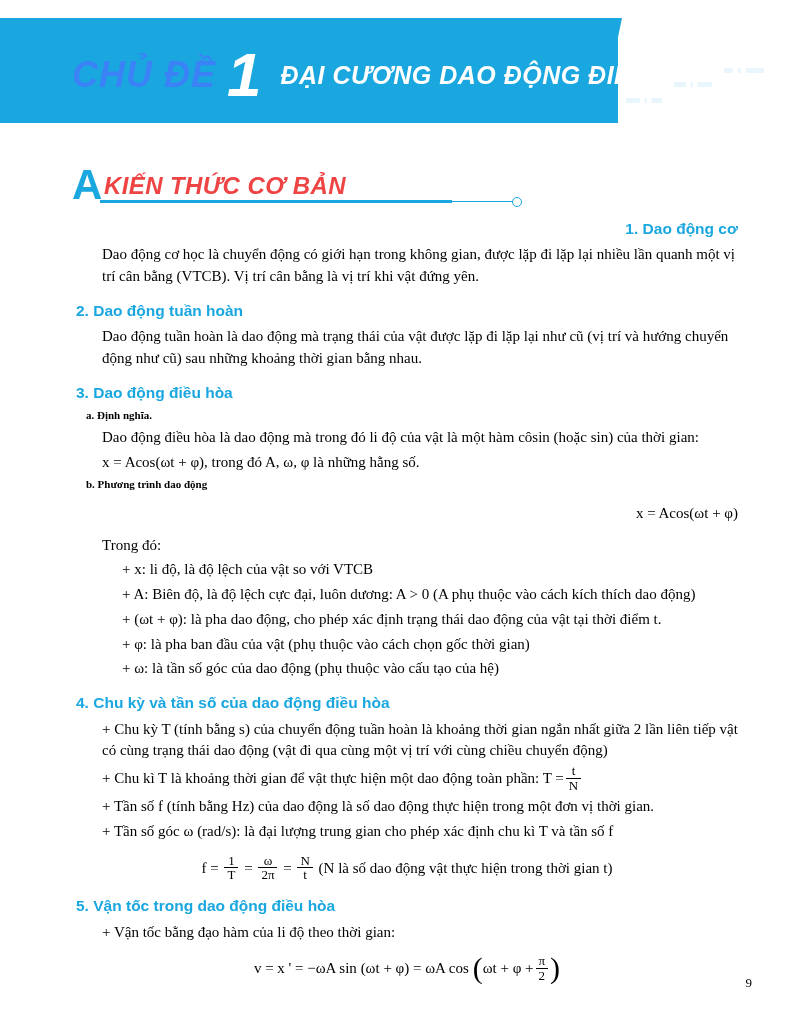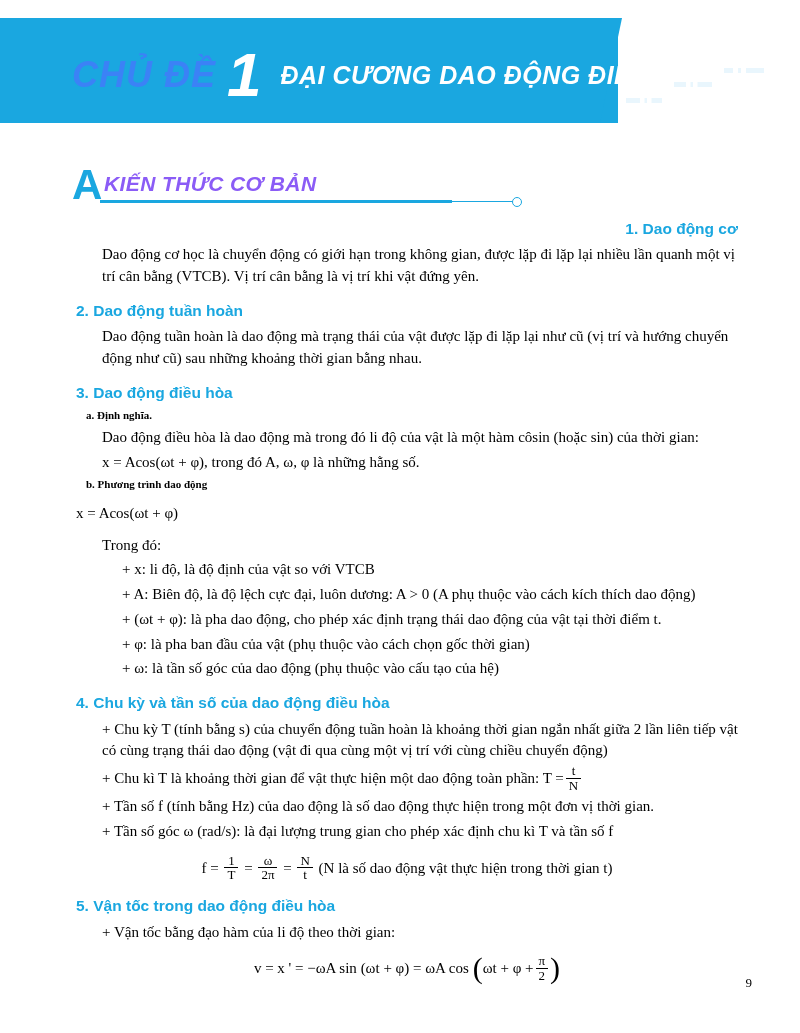--- a/index.html
+++ b/index.html
@@ -102,22 +102,22 @@
     color: #1aa7e0;
     line-height: 42px;
   }
   .section-a-title {
     position: absolute;
     left: 32px;
     top: 4px;
     font-family: "Liberation Sans", sans-serif;
     font-weight: bold;
     font-style: italic;
-    font-size: 21px;
-    color: #8b5cf6;
+    font-size: 24px;
+    color: #ef4444;
     letter-spacing: 0.4px;
   }
   .section-a-underline {
     position: absolute;
     left: 28px;
     top: 32px;
     width: 352px;
     height: 3px;
     background: #1aa7e0;
   }
@@ -161,21 +161,21 @@
   }
   p.para {
     margin: 3px 0 3px 26px;
     text-align: left;
   }
   p.item {
     margin: 3px 0 3px 46px;
   }
   p.center {
     margin: 10px 0 10px 0;
-    text-align: left;
+    text-align: right;
   }
   .formula-block {
     margin: 12px 0 10px 0;
     text-align: center;
   }
 
   
   .frac {
     display: inline-block;
     vertical-align: middle;
@@ -271,21 +271,21 @@
   <div class="h-blue">2. Dao động tuần hoàn</div>
   <p class="para">Dao động tuần hoàn là dao động mà trạng thái của vật được lặp đi lặp lại như cũ (vị trí và hướng chuyển động như cũ) sau những khoảng thời gian bằng nhau.</p>
 
   <div class="h-blue">3. Dao động điều hòa</div>
   <div class="sub-bold">a. Định nghĩa.</div>
   <p class="para">Dao động điều hòa là dao động mà trong đó li độ của vật là một hàm côsin (hoặc sin) của thời gian:</p>
   <p class="para">x = Acos(ωt + φ), trong đó A, ω, φ là những hằng số.</p>
   <div class="sub-bold">b. Phương trình dao động</div>
   <p class="center">x = Acos(ωt + φ)</p>
   <p class="para">Trong đó:</p>
-  <p class="item">+ x: li độ, là độ định của vật so với VTCB</p>
+  <p class="item">+ x: li độ, là độ lệch của vật so với VTCB</p>
   <p class="item">+ A: Biên độ, là độ lệch cực đại, luôn dương: A &gt; 0 (A phụ thuộc vào cách kích thích dao động)</p>
   <p class="item">+ (ωt + φ): là pha dao động, cho phép xác định trạng thái dao động của vật tại thời điểm t.</p>
   <p class="item">+ φ: là pha ban đầu của vật (phụ thuộc vào cách chọn gốc thời gian)</p>
   <p class="item">+ ω: là tần số góc của dao động (phụ thuộc vào cấu tạo của hệ)</p>
 
   <div class="h-blue">4. Chu kỳ và tần số của dao động điều hòa</div>
   <p class="para">+ Chu kỳ T (tính bằng s) của chuyển động tuần hoàn là khoảng thời gian ngắn nhất giữa 2 lần liên tiếp vật có cùng trạng thái dao động (vật đi qua cùng một vị trí với cùng chiều chuyển động)</p>
   <p class="para">
     <span>+ Chu kì T là khoảng thời gian để vật thực hiện một dao động toàn phần:</span>
     <span>

